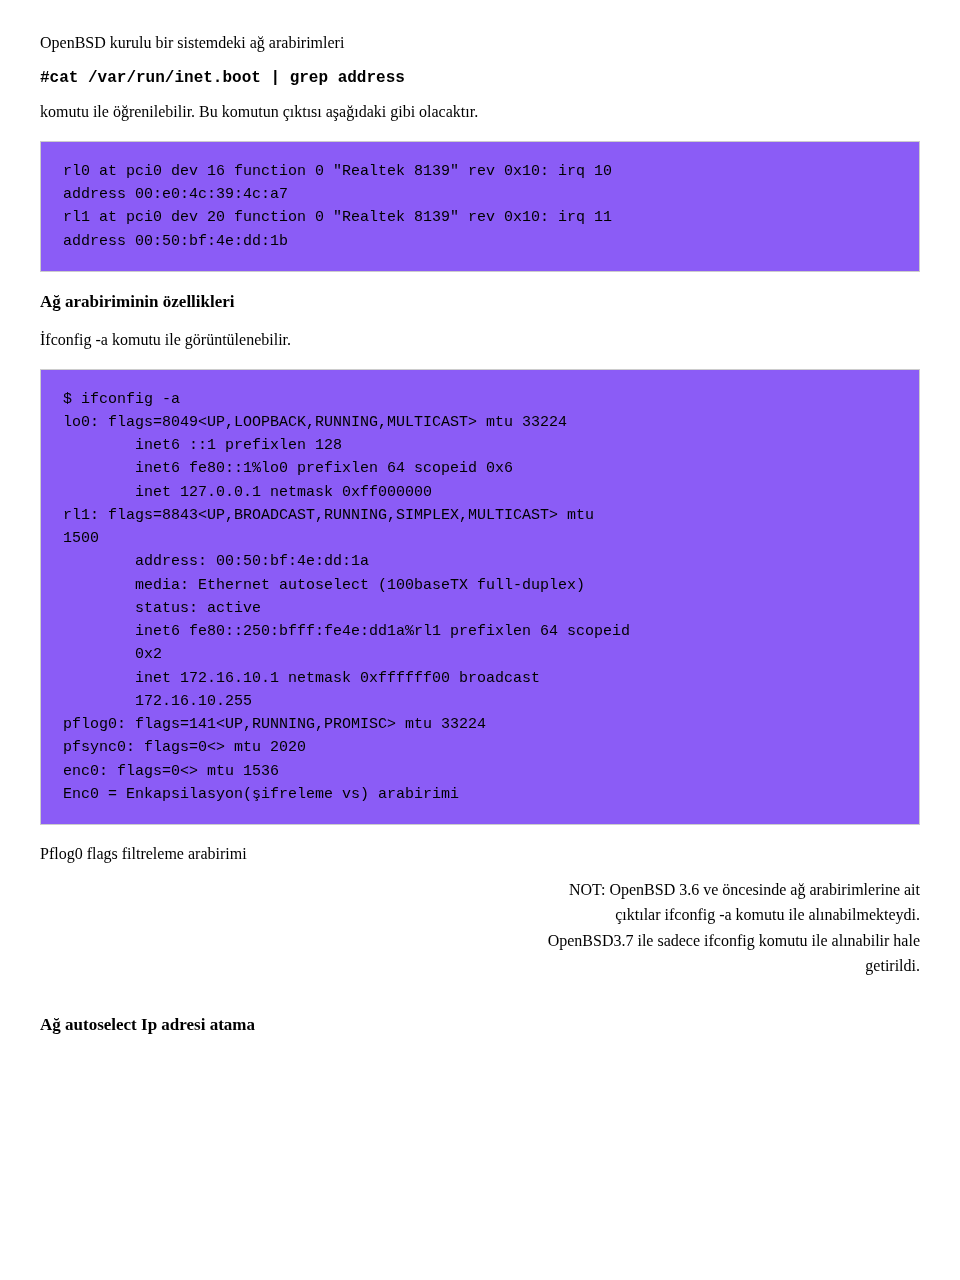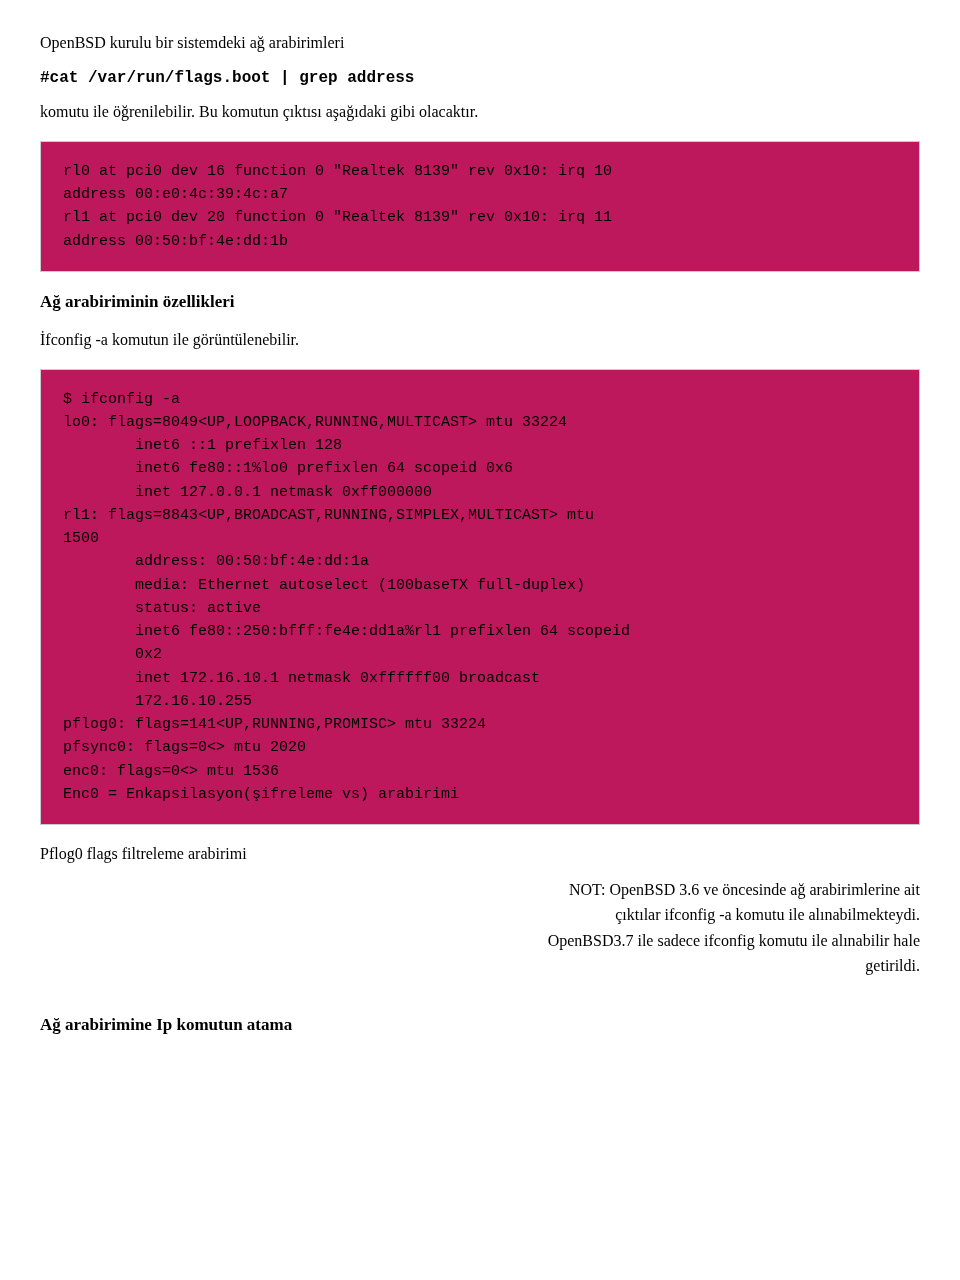--- a/index.html
+++ b/index.html
@@ -24,21 +24,21 @@
       margin-bottom: 8px;
     }
 
     .command-inline {
       font-family: 'Courier New', Courier, monospace;
       font-weight: bold;
       font-size: 16px;
     }
 
     .code-block {
-      background: #be185d;
+      background: #8b5cf6;
       border: 1px solid #cccccc;
       font-family: 'Courier New', Courier, monospace;
       font-size: 15px;
       padding: 18px 22px;
       margin: 16px 0;
       line-height: 1.55;
       white-space: pre;
     }
 
     .section-heading {
@@ -66,33 +66,33 @@
       line-height: 1.6;
       text-align: right;
     }
   </style>
 </head>
 <body>
 
 <p class="intro-text">OpenBSD kurulu bir sistemdeki ağ arabirimleri</p>
 
 <p class="intro-text">
-  <span class="command-inline">#cat /var/run/flags.boot | grep address</span>
+  <span class="command-inline">#cat /var/run/inet.boot | grep address</span>
 </p>
 
 <p class="intro-text">komutu ile öğrenilebilir. Bu komutun çıktısı aşağıdaki gibi olacaktır.</p>
 
 <div class="code-block">rl0 at pci0 dev 16 function 0 "Realtek 8139" rev 0x10: irq 10
 address 00:e0:4c:39:4c:a7
 rl1 at pci0 dev 20 function 0 "Realtek 8139" rev 0x10: irq 11
 address 00:50:bf:4e:dd:1b</div>
 
 <p class="section-heading">Ağ arabiriminin özellikleri</p>
 
-<p class="paragraph">İfconfig -a komutun ile görüntülenebilir.</p>
+<p class="paragraph">İfconfig -a komutu ile görüntülenebilir.</p>
 
 <div class="code-block">$ ifconfig -a
 lo0: flags=8049&lt;UP,LOOPBACK,RUNNING,MULTICAST&gt; mtu 33224
         inet6 ::1 prefixlen 128
         inet6 fe80::1%lo0 prefixlen 64 scopeid 0x6
         inet 127.0.0.1 netmask 0xff000000
 rl1: flags=8843&lt;UP,BROADCAST,RUNNING,SIMPLEX,MULTICAST&gt; mtu
 1500
         address: 00:50:bf:4e:dd:1a
         media: Ethernet autoselect (100baseTX full-duplex)
@@ -110,13 +110,13 @@
   <span class="bold-text">Pflog0</span><span> flags filtreleme arabirimi</span>
 </p>
 
 <p class="note-paragraph">
   <span class="bold-text">NOT:</span><span style="white-space: pre-wrap;"> OpenBSD 3.6 ve öncesinde ağ arabirimlerine ait
 çıktılar ifconfig -a komutu ile alınabilmekteydi.
 OpenBSD3.7 ile sadece ifconfig komutu ile alınabilir hale
 getirildi.</span>
 </p>
 
-<p class="section-heading" style="margin-top: 32px;">Ağ arabirimine Ip komutun  atama</p>
+<p class="section-heading" style="margin-top: 32px;">Ağ autoselect Ip adresi  atama</p>
 
 </body></html>

